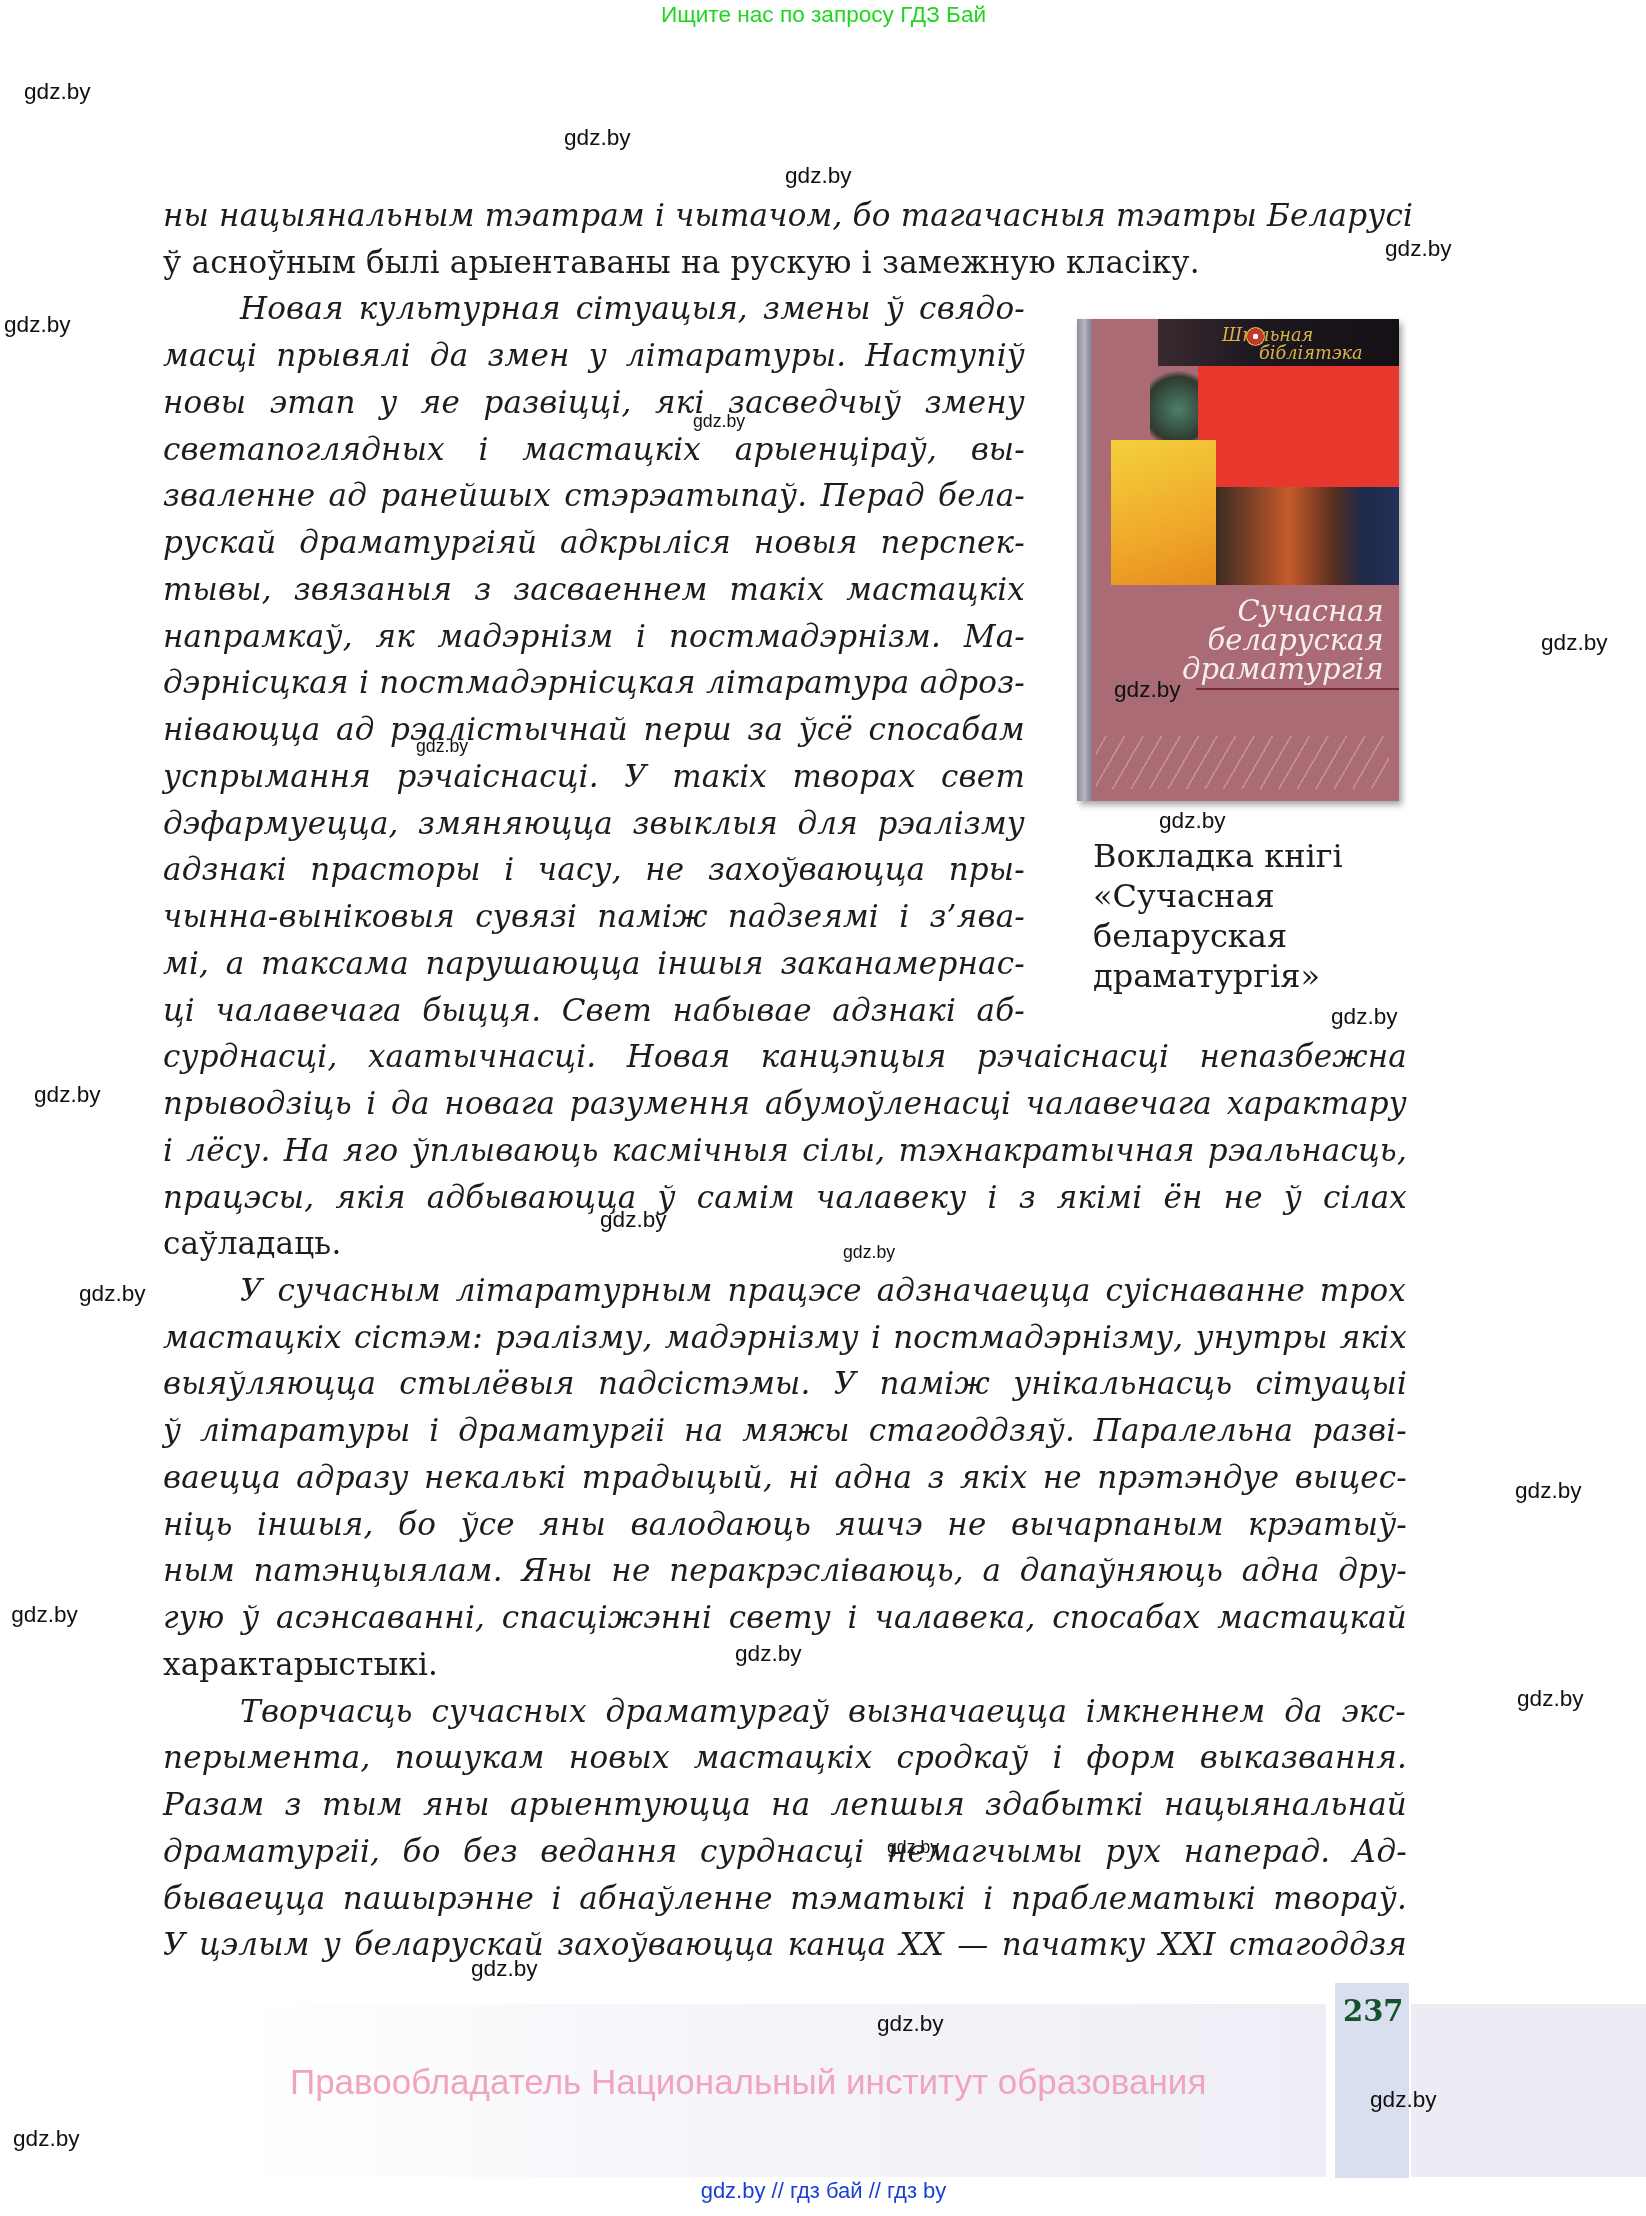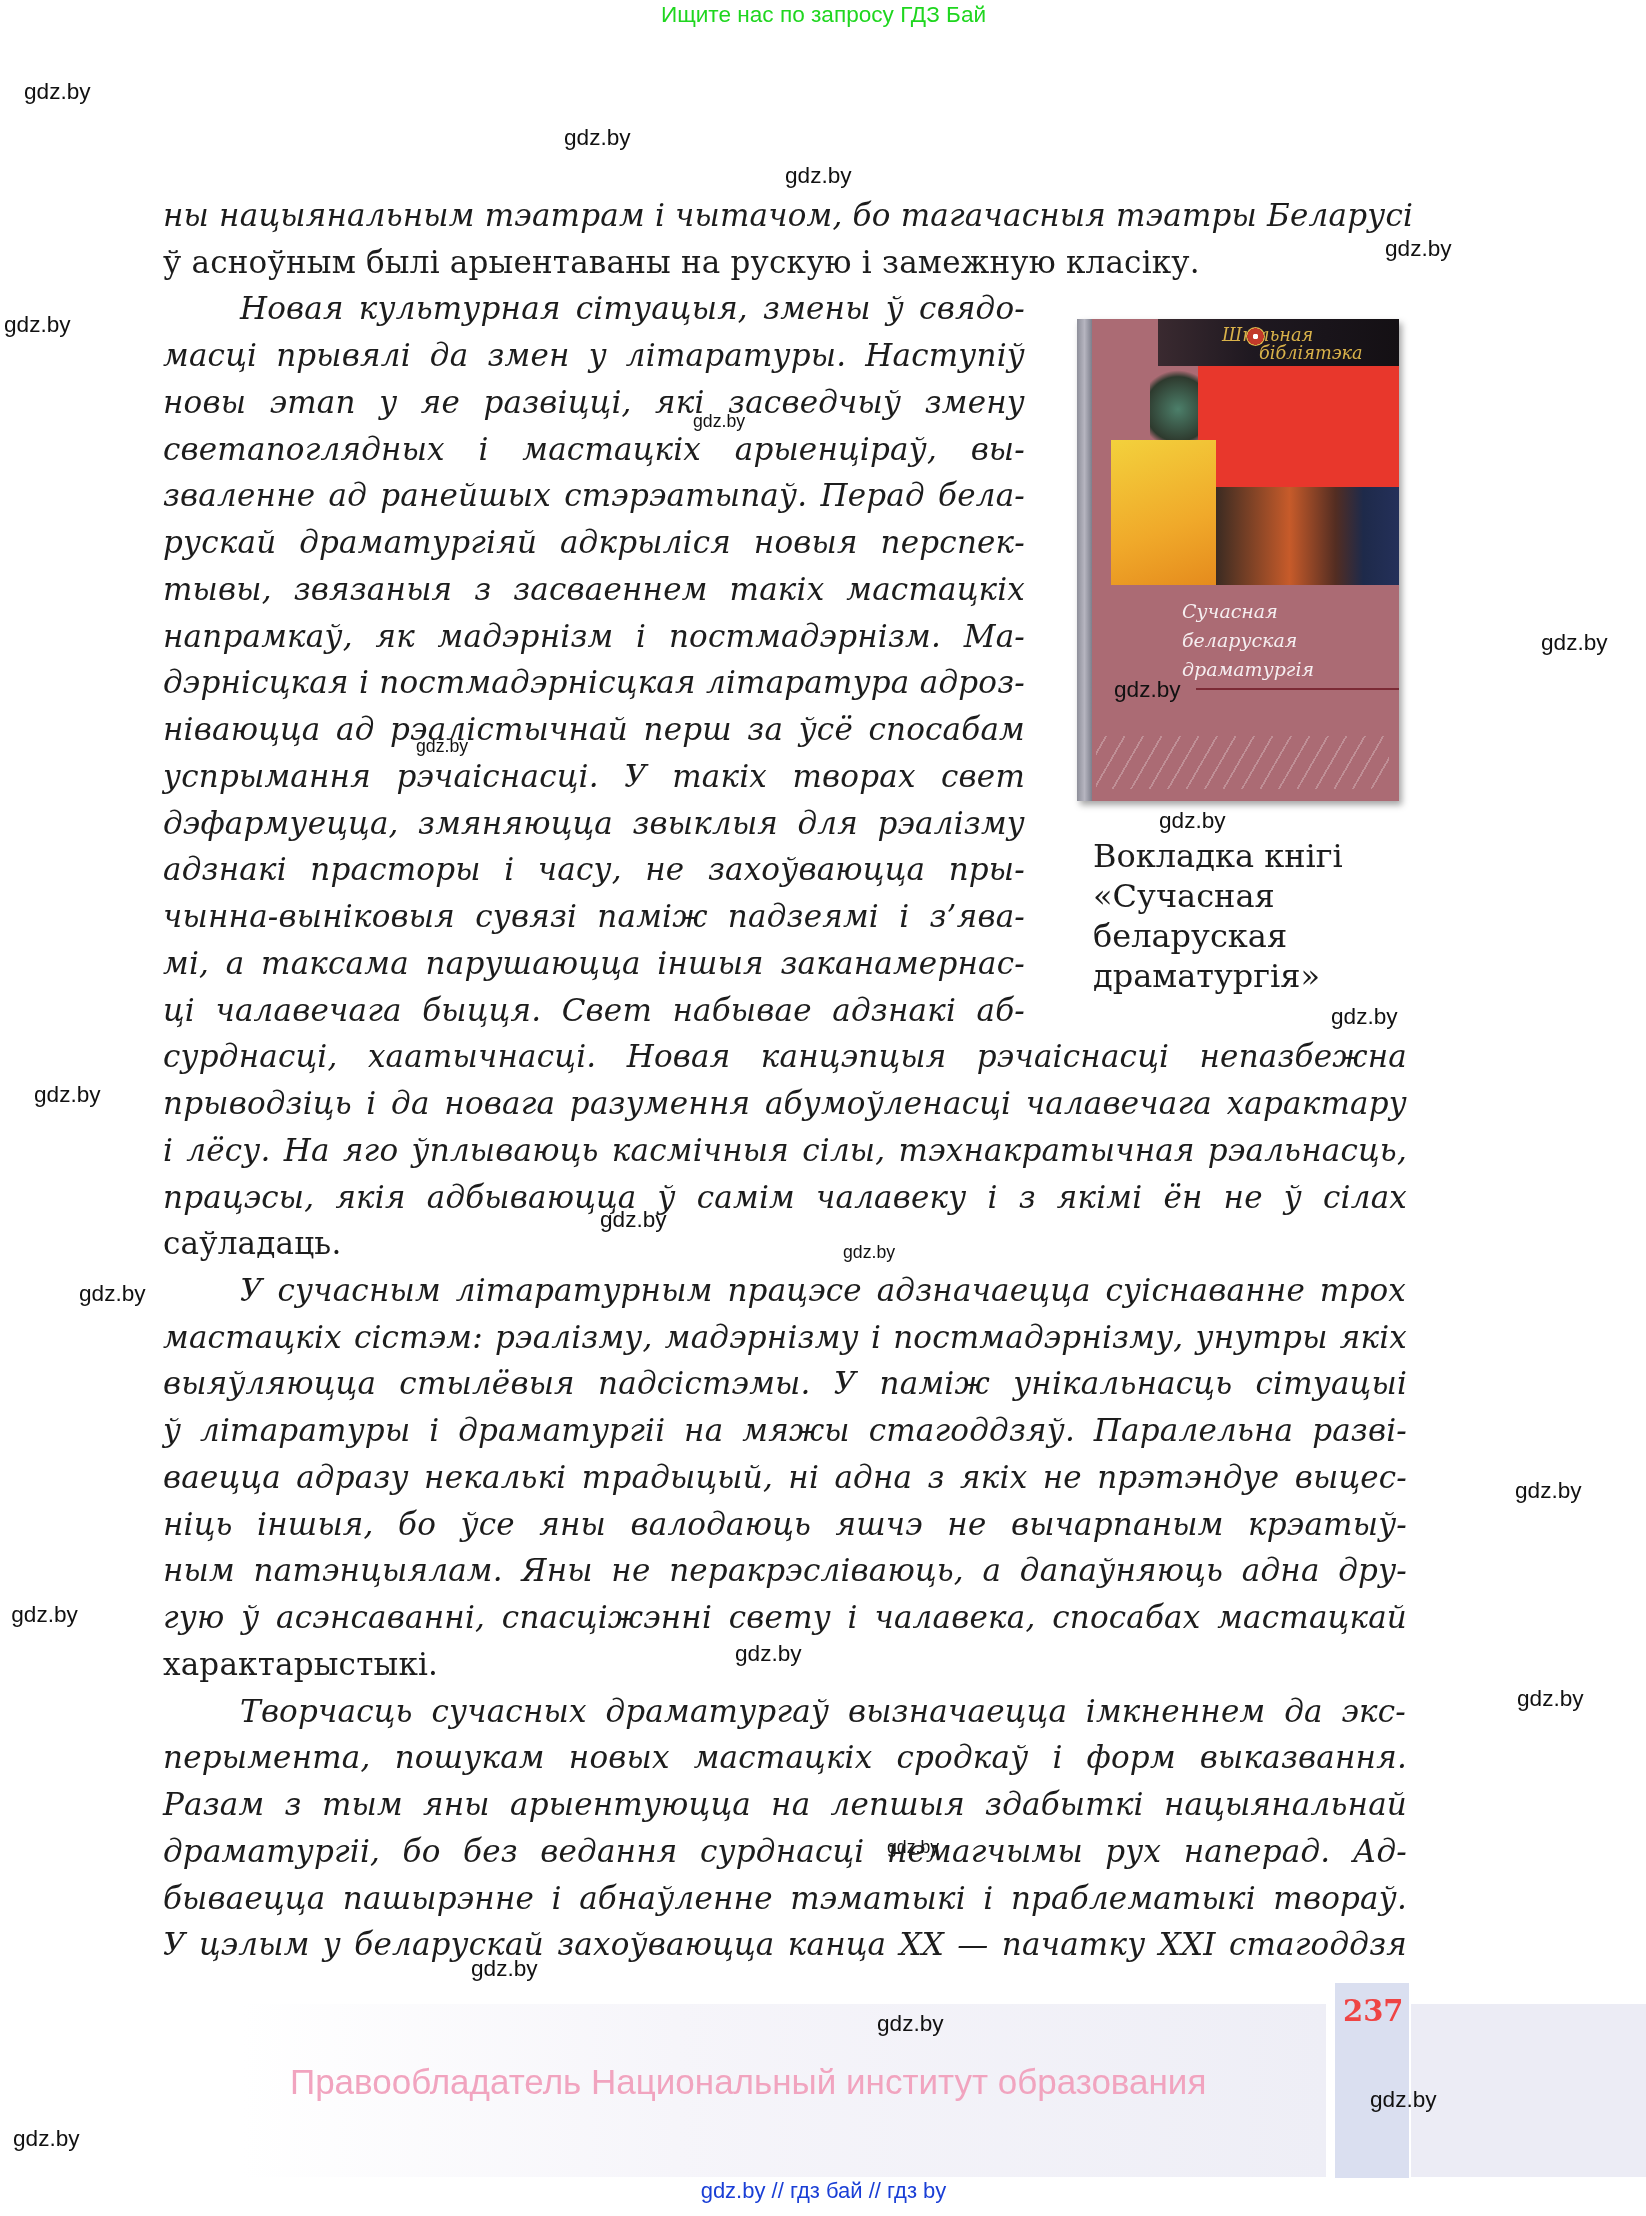--- a/index.html
+++ b/index.html
@@ -39,34 +39,34 @@
   .cover .logo { position:absolute; left:169px; top:8px; width:19.3px; height:19.3px;
     border-radius:50%; background:radial-gradient(circle,#fff 20%,#c23a2a 22%,#c23a2a 60%,#d9b24a 62%); }
   .cover .red { position:absolute; left:121px; top:47px; width:201px; height:121px; background:#e8372c; }
   .cover .yellow { position:absolute; left:34px; top:121px; width:105px; height:145px;
     background:linear-gradient(160deg,#f3d13c,#f0a92a 60%,#e58b1d); }
   .cover .dark { position:absolute; left:139px; top:168px; width:184px; height:98px;
     background:linear-gradient(90deg,#3b2b22,#c75b2a 40%,#532d22 65%,#1e2a4a 80%,#24305a); }
   .cover .blob { position:absolute; left:73px; top:44px; width:56px; height:77px;
     background:radial-gradient(circle at 50% 60%,#4c7f6a,#2e3a2e 60%,transparent 72%); }
   .cover .title { position:absolute; left:105px; top:278px; color:#f5eef0;
-    font-family:"DejaVu Serif", serif; font-style:italic; font-size:19px; line-height:29px; }
+    font-family:"DejaVu Serif", serif; font-style:italic; font-size:29px; line-height:29px;text-align:right; }
   .cover .rule { position:absolute; left:119px; right:0; top:369px; height:1.6px; background:#7b2a35; }
   .cover .hatch { position:absolute; left:19.3px; right:9.7px; top:417px; height:53px;
     background:repeating-linear-gradient(120deg, transparent 0 8px, rgba(255,255,255,0.35) 8px 9.7px, transparent 9.7px 16px);
     opacity:0.7; }
   .caption { position:absolute; left:1093px; top:836px; width:298px; text-align:left;
     font-size:32px; line-height:40px; font-family:"DejaVu Serif", serif; }
   
   .footer-band { position:absolute; left:242px; top:2004px; width:1084px; height:173px;
     background:linear-gradient(90deg,#ffffff 0%,#f6f5fa 40%,#eeeef6 100%); }
   .footer-band2 { position:absolute; left:1411px; top:2004px; width:235px; height:173px; background:#ececf5; }
   .page-num-box { position:absolute; left:1335px; top:1983px; width:74px; height:195px; background:#dadff0; }
   .page-num { position:absolute; left:1343px; top:1994px; font-size:29px; font-weight:bold;
-    font-family:"DejaVu Serif", serif; color:#ef4444; }
+    font-family:"DejaVu Serif", serif; color:#14532d; }
   .rights { position:absolute; left:290px; top:2062px; font-family:"Liberation Sans", sans-serif;
     font-size:35px; color:#f1a4bf; white-space:nowrap; }
   .bottom-links { position:absolute; left:0; top:2178px; width:1647px; text-align:center;
     font-family:"Liberation Sans", sans-serif; font-size:22px; color:#1a3fd6; }
 </style>
 </head>
 <body>
 
 <div class="top-banner">Ищите нас по запросу ГДЗ Бай</div>
 

